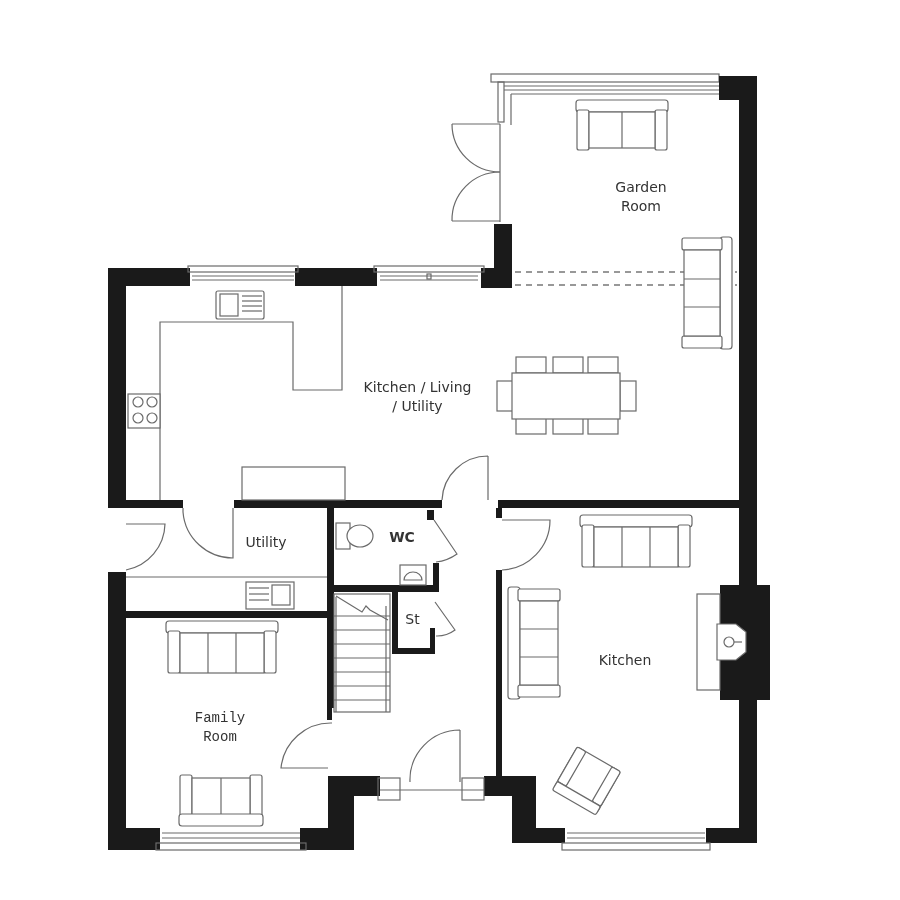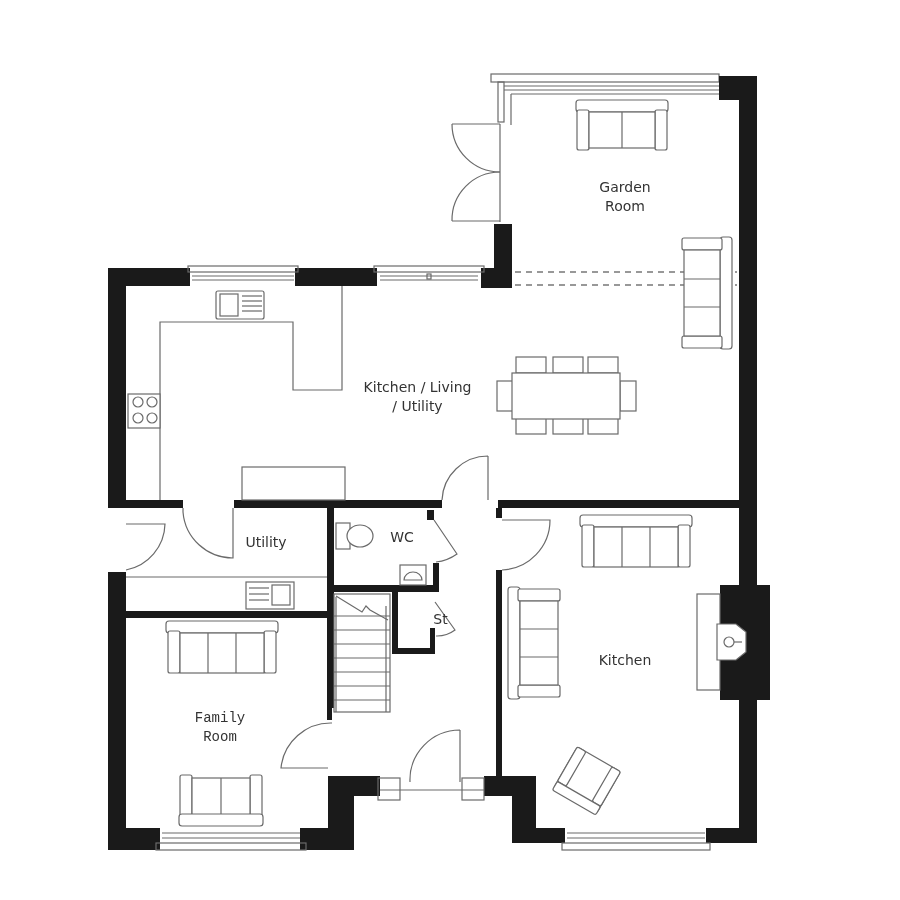--- a/index.html
+++ b/index.html
@@ -229,35 +229,35 @@
     <rect class="fur" x="562" y="796" width="50" height="10" rx="2"></rect>
   </g>
   <g>
     <rect class="ln" x="697" y="594" width="23" height="96"></rect>
     <path class="fur" d="M717 624 L736 624 L746 632 L746 652 L736 660 L717 660 Z"></path>
     <circle class="ln" cx="729" cy="642" r="5"></circle>
     <line class="ln" x1="734" y1="642" x2="742" y2="642"></line>
   </g>
 </svg>
 
-<div class="room-label" style="left:585px; top:178px; width:80px;">
+<div class="room-label" style="left:601px; top:178px; width:80px;">
   <div>Garden</div>
   <div>Room</div>
 </div>
 <div class="room-label" style="left:345px; top:378px; width:145px;">
   <div>Kitchen / Living</div>
   <div>/ Utility</div>
 </div>
 <div class="room-label" style="left:236px; top:533px; width:60px;">
   <div>Utility</div>
 </div>
-<div class="room-label" style="left:382px; top:528px; width:40px;">
+<div class="room-label" style="left:382px; top:528px; width:40px;font-weight:bold;">
   <div>WC</div>
 </div>
-<div class="room-label" style="left:400px; top:610px; width:25px;margin-left:28px;">
+<div class="room-label" style="left:400px; top:610px; width:25px;">
   <div>St</div>
 </div>
 <div class="room-label" style="left:590px; top:651px; width:70px;">
   <div>Kitchen</div>
 </div>
 <div class="room-label" style="left:180px; top:709px; width:80px;font-family:Liberation Mono, monospace;">
   <div>Family</div>
   <div>Room</div>
 </div>
 

